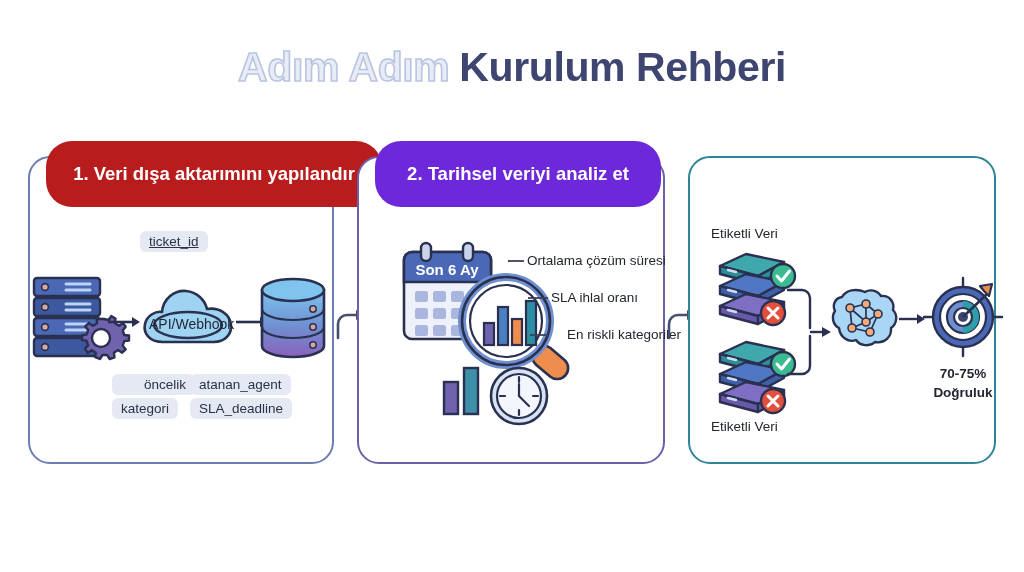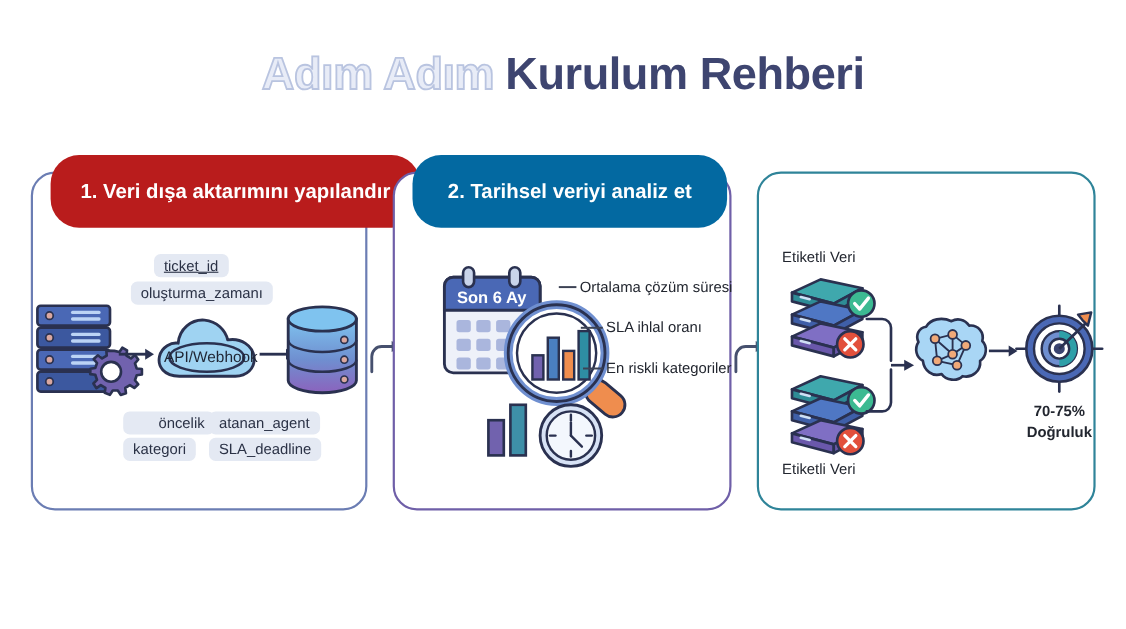--- a/index.html
+++ b/index.html
@@ -44,21 +44,21 @@
     color:#ffffff;
     font-size:18.5px;
     font-weight:bold;
     display:flex;align-items:center;justify-content:center;
     text-align:center;
     line-height:1.25;
     box-sizing:border-box;
     padding:0 14px;
   }
   #hdr1{left:46px;top:141px;width:336px;height:66px;background:#b91c1c;}
-  #hdr2{left:375px;top:141px;width:286px;height:66px;background:#0369a1;}
+  #hdr2{left:375px;top:141px;width:286px;height:66px;background:#6d28d9;}
   #hdr3{left:706px;top:141px;width:286px;height:66px;background:#2e8ea3;}
 
   
   .chip{
     position:absolute;
     background:#e4e9f3;
     color:#2b3246;
     border-radius:6px;
     font-size:13.5px;
     padding:3px 9px;
@@ -79,21 +79,20 @@
 <div class="page">
 
   <div class="title">
     <span class="light">Adım Adım</span><span class="dark">Kurulum Rehberi</span>
   </div>
 
   <div class="card" id="card1"></div>
   <div class="card-header" id="hdr1">1. Veri dışa aktarımını yapılandır</div>
 
   <div class="chip" style="left:140px;top:231px;text-decoration:underline;">ticket_id</div>
-  <div class="chip" style="left:119px;top:256px;">oluşturma_zamanı</div>
 
   <div class="chip" style="left:112px;top:374px;padding-left:32px;">öncelik</div>
   <div class="chip" style="left:190px;top:374px;">atanan_agent</div>
   <div class="chip" style="left:112px;top:398px;">kategori</div>
   <div class="chip" style="left:190px;top:398px;">SLA_deadline</div>
 
   <svg class="abs" style="left:30px;top:275px;" width="96" height="92" viewBox="0 0 96 92">
     <g stroke="#2a3150" stroke-width="2.4">
       <rect x="4" y="3" width="66" height="18" rx="3" fill="#4a68b5"></rect>
       <rect x="4" y="23" width="66" height="18" rx="3" fill="#3c589f"></rect>
@@ -219,21 +218,21 @@
   </svg>
 
   <svg class="abs" style="left:508px;top:255px;" width="50" height="90" viewBox="0 0 50 90">
     <line x1="0" y1="6" x2="16" y2="6" stroke="#3c4254" stroke-width="1.8"></line>
     <line x1="20" y1="43" x2="40" y2="43" stroke="#3c4254" stroke-width="1.8"></line>
     <line x1="22" y1="80" x2="40" y2="80" stroke="#3c4254" stroke-width="1.8"></line>
   </svg>
 
   <div class="lbl" style="left:527px;top:253px;">Ortalama çözüm süresi</div>
   <div class="lbl" style="left:551px;top:290px;">SLA ihlal oranı</div>
-  <div class="lbl" style="left:551px;top:327px;">En riskli kategoriler</div>
+  <div class="lbl" style="left:551px;top:327px;padding-left:16px;">En riskli kategoriler</div>
 
   <svg class="abs" style="left:667px;top:300px;" width="32" height="42" viewBox="0 0 32 42">
     <path d="M2 38 v-14 a9 9 0 0 1 9 -9 h11" fill="none" stroke="#46506e" stroke-width="2.6" stroke-linecap="round"></path>
     <path d="M20 10 L29 15 L20 20 Z" fill="#46506e"></path>
   </svg>
 
   <div class="card" id="card3"></div>
 
   <div class="lbl" style="left:711px;top:226px;">Etiketli Veri</div>
 

